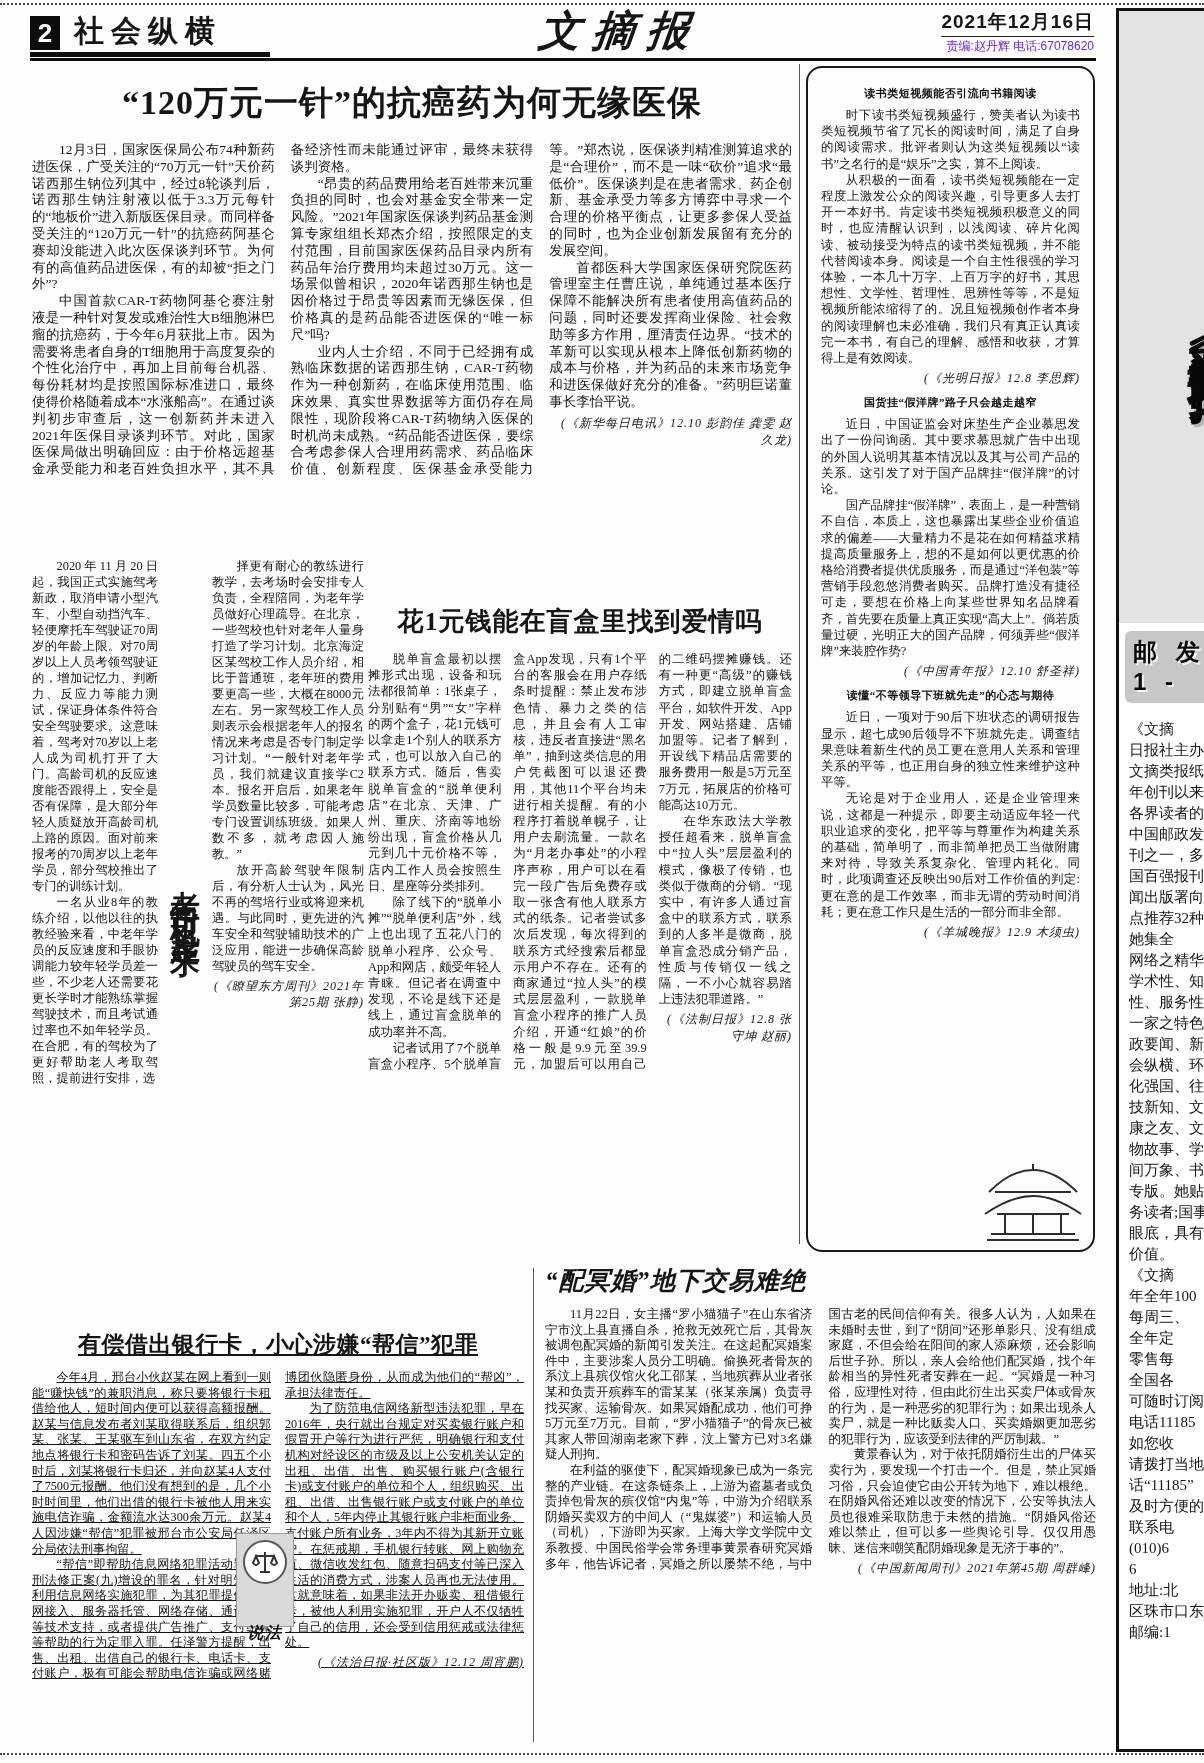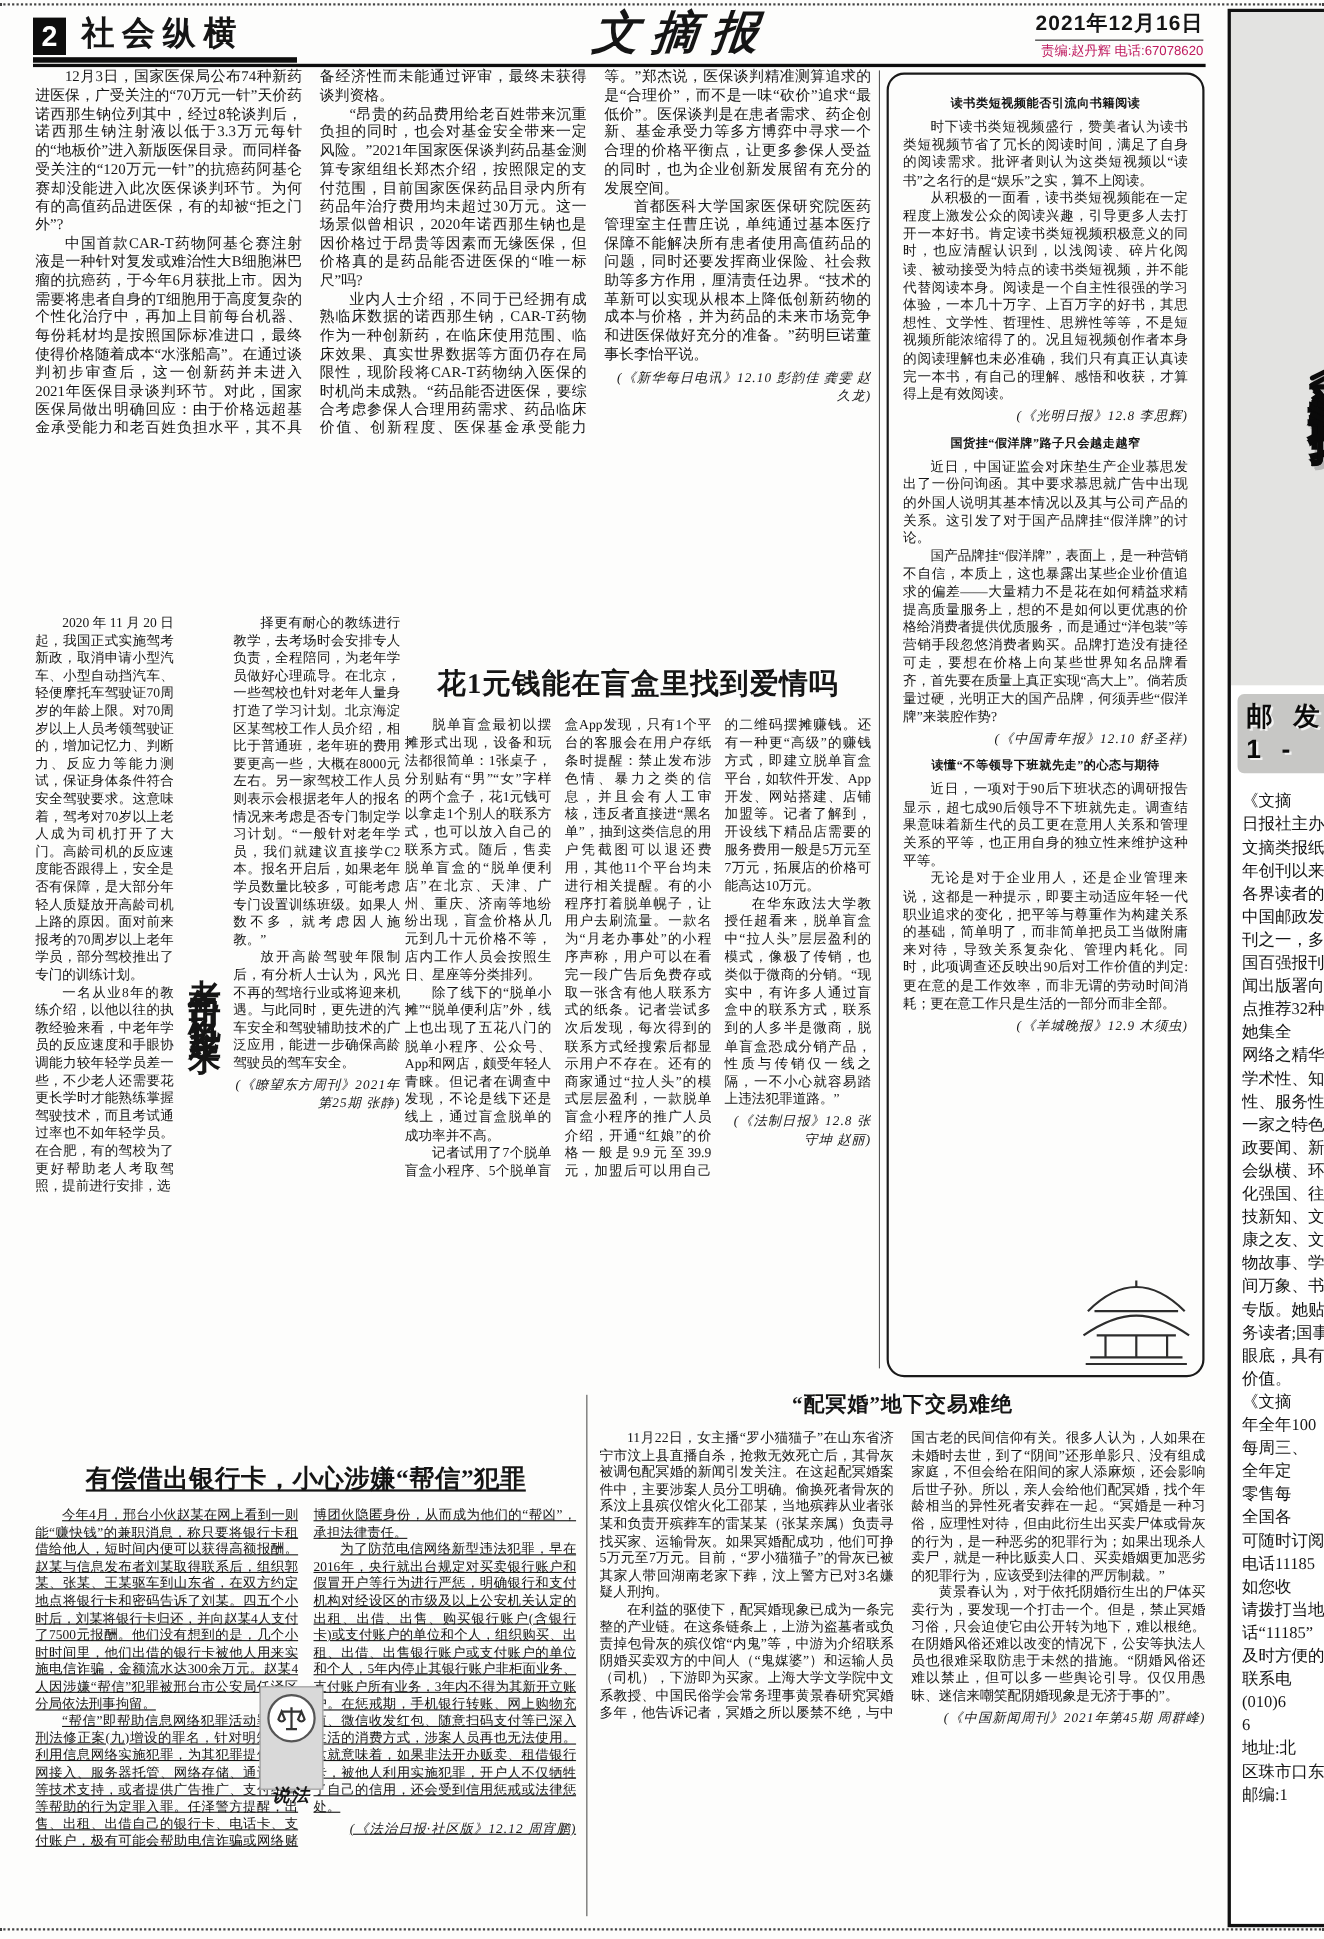--- a/index.html
+++ b/index.html
@@ -12,21 +12,21 @@
   
   .hdr{position:absolute;top:10px;left:30px;width:1066px;height:46px;}
   .pageno{position:absolute;left:0;top:6px;width:30px;height:34px;background:#0d0d0d;color:#fff;
     font:bold 26px/34px "Liberation Sans",sans-serif;text-align:center;}
   .section{position:absolute;left:44px;top:2px;font:900 30px/38px "Liberation Sans",sans-serif;letter-spacing:7px;}
   .section-bar{position:absolute;left:0;top:42px;width:240px;height:5px;background:#0d0d0d;}
   .masthead{position:absolute;left:440px;top:-2px;width:300px;text-align:center;
     font:bold italic 42px/46px "Liberation Serif",serif;letter-spacing:12px;transform:skewX(-6deg);}
   .hdr-right{position:absolute;right:2px;top:0;text-align:right;}
   .hdr-date{font:bold 19px/24px "Liberation Sans",sans-serif;letter-spacing:1px;border-bottom:1px solid #222;padding-bottom:2px;}
-  .hdr-editor{font:12px/18px "Liberation Sans",sans-serif;color:#be185d;}
+  .hdr-editor{font:12px/18px "Liberation Sans",sans-serif;color:#6d28d9;}
   .hdr-rule{position:absolute;top:58px;left:30px;width:1066px;height:3px;background:#0d0d0d;}
   
   .para{margin:0;text-indent:2em;text-align:justify;}
   .attr{margin:4px 0 0;text-align:right;font-style:italic;font-size:12px;letter-spacing:1px;}
   h1,h2,h3{margin:0;font-family:"Liberation Serif","DejaVu Serif",serif;}
   
   .artA{position:absolute;top:62px;left:32px;width:760px;height:494px;overflow:hidden;}
   .artA h1{font-size:34px;font-weight:900;text-align:center;letter-spacing:1px;margin:18px 0 16px;}
   .artA .bodycols{column-count:3;column-gap:16px;height:396px;overflow:hidden;
     font-size:13.5px;line-height:16.8px;}
@@ -54,21 +54,21 @@
   
   .artC{position:absolute;top:1325px;left:32px;width:492px;height:486px;overflow:hidden;text-decoration:underline;}
   .artC h2{font-size:23px;font-weight:900;text-align:center;letter-spacing:.5px;margin:4px 0 10px;}
   .artC .bodycols{column-count:2;column-gap:14px;height:436px;overflow:hidden;font-size:12.2px;line-height:15.6px;}
   .badge{position:absolute;left:204px;top:208px;width:56px;height:92px;background:#d9d9d9;
     border:1px solid #9a9a9a;text-align:center;z-index:3;}
   .badge .circ{width:40px;height:40px;margin:6px auto 2px;background:#fff;border:2px solid #555;border-radius:50%;
     display:flex;align-items:center;justify-content:center;}
   .badge .lbl{font:bold italic 16px/20px "Liberation Serif",serif;letter-spacing:2px;margin-top:39px;}
   .artD{position:absolute;top:1260px;left:545px;width:551px;height:486px;overflow:hidden;}
-  .artD h2{font-size:19px;font-weight:900;text-align:center;letter-spacing:1px;margin:4px 0 10px;}
+  .artD h2{font-size:25px;font-weight:900;text-align:left;letter-spacing:1px;margin:4px 0 10px;font-style:italic;}
   .artD .bodycols{column-count:2;column-gap:16px;height:436px;overflow:hidden;font-size:12.5px;line-height:15.6px;}
   
   .strip{position:absolute;top:8px;left:1116px;width:200px;height:1744px;box-sizing:border-box;
     border:3px solid #111;background:#fff;overflow:hidden;}
   .strip-top{background:#e3e3e1;height:612px;display:flex;align-items:center;justify-content:center;}
   .strip-top span{writing-mode:vertical-rl;text-orientation:mixed;
     font:900 54px/60px "Liberation Sans",sans-serif;letter-spacing:4px;color:#0a0a0a;
     text-shadow:3px 3px 0 #b5b5b5;}
   .postal{background:#c7c7c5;margin:8px 6px;padding:6px 8px;border-radius:6px;
     font:900 24px/30px "Liberation Sans",sans-serif;letter-spacing:6px;color:#0a0a0a;
@@ -87,20 +87,21 @@
   <div class="section-bar"></div>
   <div class="masthead">文摘报</div>
   <div class="hdr-right">
     <div class="hdr-date">2021年12月16日</div>
     <div class="hdr-editor">责编:赵丹辉  电话:67078620</div>
   </div>
 </div>
 <div class="hdr-rule"></div>
 
 <div class="artA">
+  <h1>“120万元一针”的抗癌药为何无缘医保</h1>
   <div class="bodycols">
     <div style="display:contents"><p class="para">12月3日，国家医保局公布74种新药进医保，广受关注的“70万元一针”天价药诺西那生钠位列其中，经过8轮谈判后，诺西那生钠注射液以低于3.3万元每针的“地板价”进入新版医保目录。而同样备受关注的“120万元一针”的抗癌药阿基仑赛却没能进入此次医保谈判环节。为何有的高值药品进医保，有的却被“拒之门外”?</p><p class="para">中国首款CAR-T药物阿基仑赛注射液是一种针对复发或难治性大B细胞淋巴瘤的抗癌药，于今年6月获批上市。因为需要将患者自身的T细胞用于高度复杂的个性化治疗中，再加上目前每台机器、每份耗材均是按照国际标准进口，最终使得价格随着成本“水涨船高”。在通过谈判初步审查后，这一创新药并未进入2021年医保目录谈判环节。对此，国家医保局做出明确回应：由于价格远超基金承受能力和老百姓负担水平，其不具备经济性而未能通过评审，最终未获得谈判资格。</p><p class="para">“昂贵的药品费用给老百姓带来沉重负担的同时，也会对基金安全带来一定风险。”2021年国家医保谈判药品基金测算专家组组长郑杰介绍，按照限定的支付范围，目前国家医保药品目录内所有药品年治疗费用均未超过30万元。这一场景似曾相识，2020年诺西那生钠也是因价格过于昂贵等因素而无缘医保，但价格真的是药品能否进医保的“唯一标尺”吗?</p><p class="para">业内人士介绍，不同于已经拥有成熟临床数据的诺西那生钠，CAR-T药物作为一种创新药，在临床使用范围、临床效果、真实世界数据等方面仍存在局限性，现阶段将CAR-T药物纳入医保的时机尚未成熟。“药品能否进医保，要综合考虑参保人合理用药需求、药品临床价值、创新程度、医保基金承受能力等。”郑杰说，医保谈判精准测算追求的是“合理价”，而不是一味“砍价”追求“最低价”。医保谈判是在患者需求、药企创新、基金承受力等多方博弈中寻求一个合理的价格平衡点，让更多参保人受益的同时，也为企业创新发展留有充分的发展空间。</p><p class="para">首都医科大学国家医保研究院医药管理室主任曹庄说，单纯通过基本医疗保障不能解决所有患者使用高值药品的问题，同时还要发挥商业保险、社会救助等多方作用，厘清责任边界。“技术的革新可以实现从根本上降低创新药物的成本与价格，并为药品的未来市场竞争和进医保做好充分的准备。”药明巨诺董事长李怡平说。</p></div>
     <p class="attr">(《新华每日电讯》12.10 彭韵佳 龚雯 赵久龙)</p>
   </div>
 </div>
 
 <div class="artS">
   <div class="colL">
     <div style="display:contents"><p class="para">2020年11月20日起，我国正式实施驾考新政，取消申请小型汽车、小型自动挡汽车、轻便摩托车驾驶证70周岁的年龄上限。对70周岁以上人员考领驾驶证的，增加记忆力、判断力、反应力等能力测试，保证身体条件符合安全驾驶要求。这意味着，驾考对70岁以上老人成为司机打开了大门。高龄司机的反应速度能否跟得上，安全是否有保障，是大部分年轻人质疑放开高龄司机上路的原因。面对前来报考的70周岁以上老年学员，部分驾校推出了专门的训练计划。</p><p class="para">一名从业8年的教练介绍，以他以往的执教经验来看，中老年学员的反应速度和手眼协调能力较年轻学员差一些，不少老人还需要花更长学时才能熟练掌握驾驶技术，而且考试通过率也不如年轻学员。在合肥，有的驾校为了更好帮助老人考取驾照，提前进行安排，选</p></div>
   </div>

